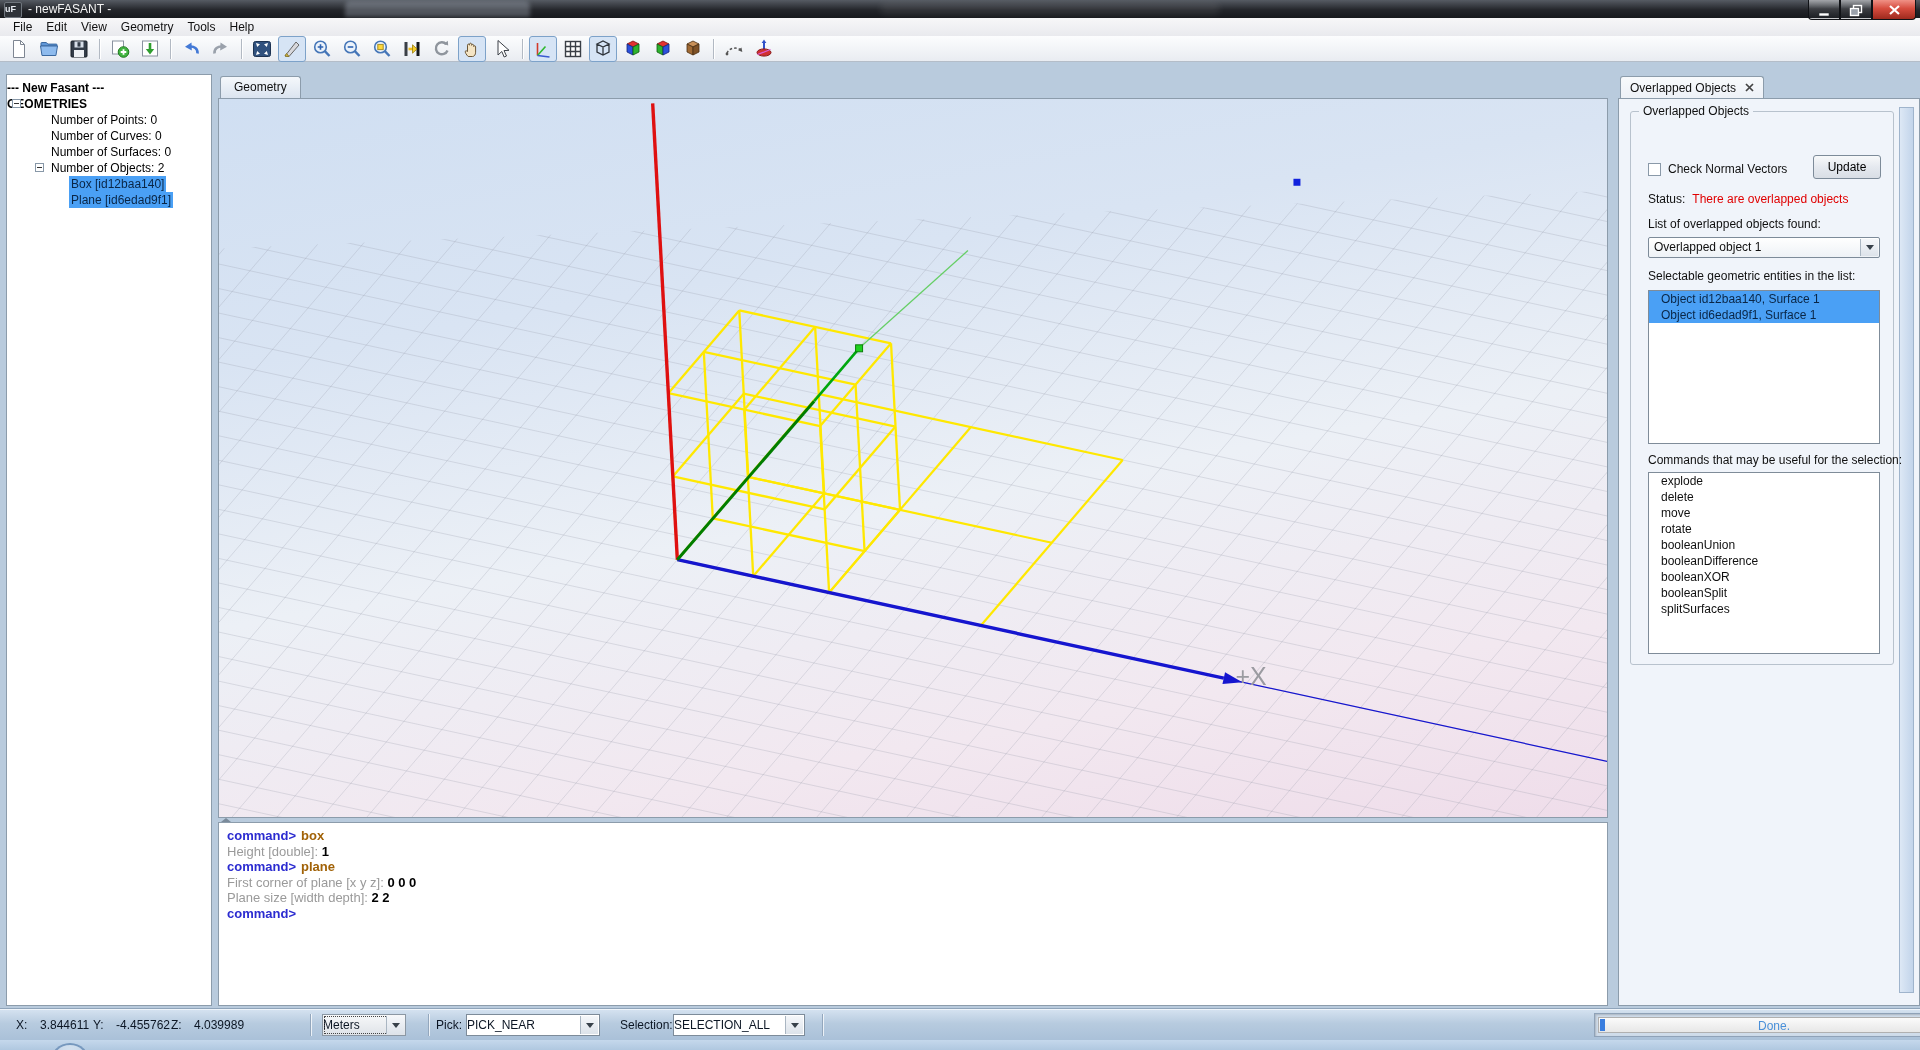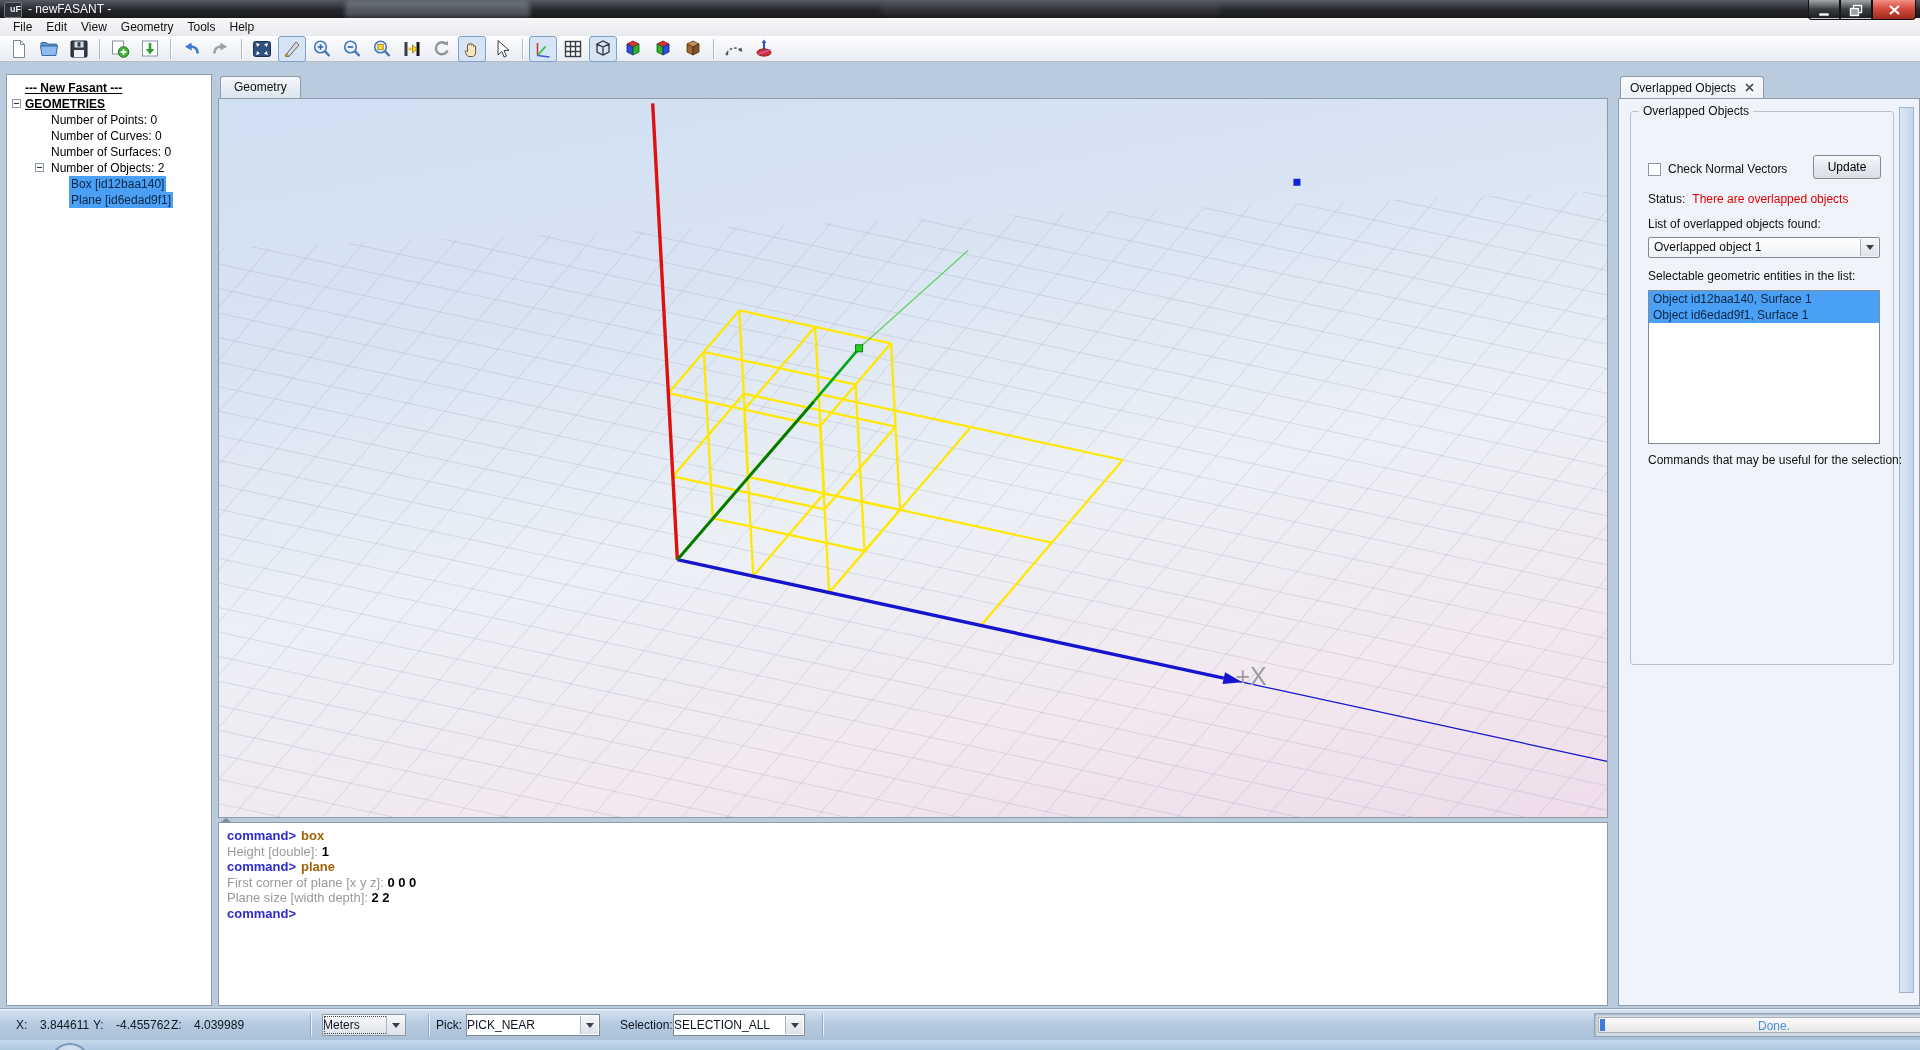--- a/index.html
+++ b/index.html
@@ -8,21 +8,21 @@
 
   
   .titlebar{position:absolute;left:0;top:0;width:1920px;height:18px;
     background:linear-gradient(#565b63,#24262b 55%,#17191d);}
   .titlebar::before{content:"";position:absolute;left:345px;top:1px;width:185px;height:16px;
     background:rgba(195,205,220,0.30);border-radius:5px 5px 0 0;filter:blur(2px);}
   .titlebar::after{content:"";position:absolute;left:880px;top:3px;width:340px;height:12px;
     background:rgba(255,255,255,0.07);border-radius:6px;filter:blur(3px);}
   .app-icon{position:absolute;left:4px;top:2px;width:16px;height:14px;background:#2e3238;
     border:1px solid #70767e;border-radius:2px;color:#e8ecf2;font-size:9px;font-weight:bold;
-    text-align:right;line-height:13px;z-index:5;}
+    text-align:left;line-height:13px;z-index:5;}
   .win-title{position:absolute;left:28px;top:2px;color:#f4f4f4;font-size:12px;z-index:5;white-space:nowrap;}
   .win-buttons{position:absolute;right:4px;top:0;display:flex;z-index:60;}
   .winbtn{width:30px;height:19px;border:1px solid #101216;border-top:none;
     background:linear-gradient(rgba(255,255,255,0.45),rgba(255,255,255,0.10) 45%,rgba(40,45,52,0.25));
     display:flex;align-items:center;justify-content:center;}
   .winbtn.min{border-radius:0 0 0 4px;}
   .winbtn.close{width:42px;border-radius:0 0 4px 0;
     background:linear-gradient(#f09186,#d64c3e 45%,#9e2a1e);}
 
   
@@ -43,21 +43,21 @@
   
   .workspace{position:absolute;left:0;top:62px;width:1920px;height:946px;background:#b9cbdd;}
 
   
   .tree-panel{position:absolute;left:6px;top:12px;width:206px;height:932px;background:#fff;
     border:1px solid #8c9cab;box-sizing:border-box;overflow:hidden;font-size:12px;color:#000;
     padding-top:5px;}
   .trow{height:16px;line-height:16px;white-space:nowrap;position:relative;}
   .trow.bold{font-weight:bold;}
   .trow .lbl{display:inline-block;}
-  .pad0 .lbl{margin-left:18px;text-decoration:underline;}
+  .pad0 .lbl{}
   .pad1 .lbl{margin-left:44px;}
   .pad2 .lbl{margin-left:62px;}
   .expander{position:absolute;top:3px;width:9px;height:9px;background:#fff;border:1px solid #8898a8;
     box-sizing:border-box;}
   .expander::before{content:"";position:absolute;left:1px;top:3px;width:5px;height:1px;background:#333;}
   .exp-a{left:5px;} .exp-b{left:28px;}
   .trow .sel{background:#4aa0f5;color:#0a2646;padding:0 2px;}
 
   
   .center{position:absolute;left:218px;top:12px;width:1390px;height:932px;}
@@ -108,21 +108,21 @@
     line-height:19px;padding-left:5px;}
   .combo-arrow{position:absolute;right:1px;top:1px;bottom:1px;width:17px;
     background:linear-gradient(#f5f7fa,#dde3ea);border-left:1px solid #aab6c2;
     display:flex;align-items:center;justify-content:center;}
   .combo-arrow::before{content:"";width:0;height:0;border-left:4px solid transparent;
     border-right:4px solid transparent;border-top:5px solid #38414a;}
   .listbox{position:absolute;left:17px;width:232px;box-sizing:border-box;background:#fff;
     border:1px solid #7f8c99;overflow:hidden;}
   .entities{top:178px;height:154px;}
   .commands{top:360px;height:182px;}
-  .li{height:16px;line-height:16px;padding-left:4px;white-space:nowrap;}
+  .li{height:16px;line-height:16px;padding-left:12px;white-space:nowrap;}
   .li.selected{background:#4aa0f5;color:#0a2646;}
 
   
   .statusbar{position:absolute;left:0;top:1008px;width:1920px;height:32px;
     background:linear-gradient(#d6e3f1,#b7cbdf 45%,#a9c0d8);border-top:1px solid #8fa4ba;
     box-shadow:inset 0 1px 0 #eef4fa;font-size:12px;color:#0c1624;}
   .sb-item{position:absolute;top:9px;white-space:nowrap;}
   .sb-sep{position:absolute;top:5px;width:1px;height:22px;background:#93a7bd;
     box-shadow:1px 0 0 rgba(255,255,255,0.75);}
   .sb-combo{position:absolute;top:5px;height:22px;box-sizing:border-box;line-height:20px;
@@ -553,20 +553,31 @@
           <div class="combo">
             <span>Overlapped object 1</span>
             <span class="combo-arrow"></span>
           </div>
           <div class="rlabel lbl-entities">Selectable geometric entities in the list:</div>
           <div class="listbox entities">
             <div class="li selected">Object id12baa140, Surface 1</div>
             <div class="li selected">Object id6edad9f1, Surface 1</div>
           </div>
           <div class="rlabel lbl-commands">Commands that may be useful for the selection:</div>
+          <div class="listbox commands">
+            <div class="li">explode</div>
+            <div class="li">delete</div>
+            <div class="li">move</div>
+            <div class="li">rotate</div>
+            <div class="li">booleanUnion</div>
+            <div class="li">booleanDifference</div>
+            <div class="li">booleanXOR</div>
+            <div class="li">booleanSplit</div>
+            <div class="li">splitSurfaces</div>
+          </div>
         </div>
       </div>
     </div>
   </div>
 
   <div class="statusbar">
     <span class="sb-item" style="left:16px">X:</span>
     <span class="sb-item" style="left:40px">3.844611</span>
     <span class="sb-item" style="left:93px">Y:</span>
     <span class="sb-item" style="left:116px">-4.455762</span>

